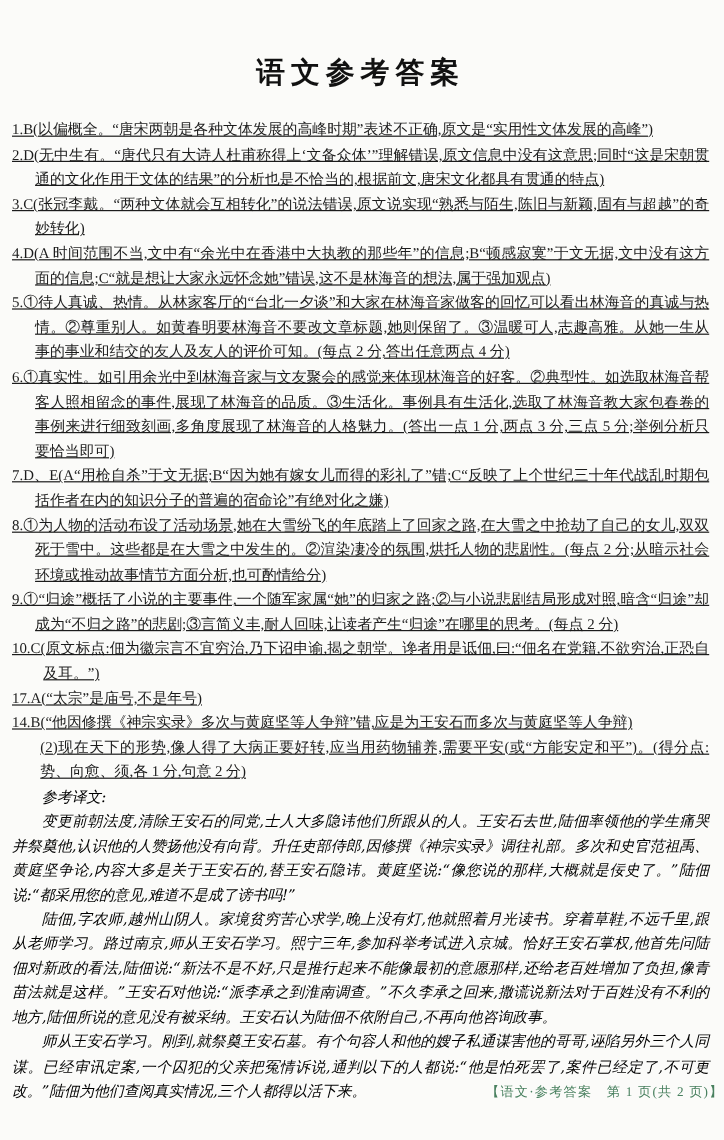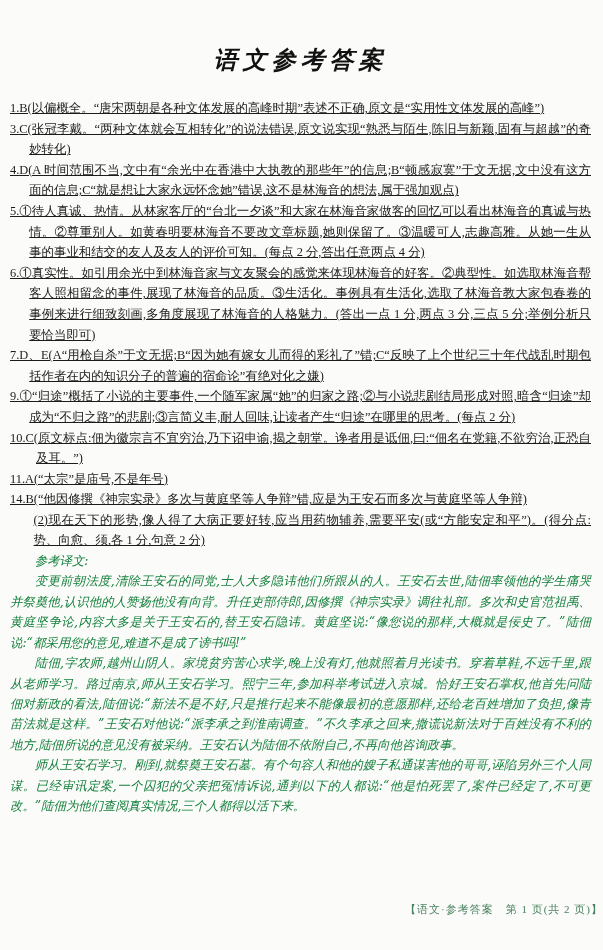--- a/index.html
+++ b/index.html
@@ -16,40 +16,39 @@
     position: relative;
   }
   .doc-title {
     text-align: center;
     font-size: 24px;
     font-weight: bold;
     letter-spacing: 5px;
     color: #111;
     margin-bottom: 22px;
     font-family: "Liberation Sans", sans-serif;
-    font-style: italic;
   }
   .answers {
     font-size: 12.4px;
     line-height: 20.6px;
     text-align: justify;
     word-break: break-all;
     text-decoration: underline;
   }
   .ans { padding-left: 1.55em; text-indent: -1.55em; }
   .ans.d2 { padding-left: 2.1em; text-indent: -2.1em; }
   .ans.sub { padding-left: 1.9em; text-indent: 0; }
   .translation {
     font-size: 12.4px;
     line-height: 20.4px;
     text-align: justify;
     word-break: break-all;
     font-family: "DejaVu Serif", serif;
     font-style: italic;
-    color: #15803d;
+    color: #000000;
   }
   .trans-label { text-indent: 2em; font-weight: normal; }
   .trans-p { text-indent: 2em; }
   .page-footer {
     position: absolute;
     left: 0; right: 0;
     top: 902px;
     text-align: right;
     font-size: 11px;
     color: #49805f;
@@ -59,28 +58,30 @@
 </style>
 </head>
 <body>
 
 <div class="page">
 
   <div class="doc-title">语文参考答案</div>
 
   <div class="answers">
     <div class="ans">1.B(以偏概全。“唐宋两朝是各种文体发展的高峰时期”表述不正确,原文是“实用性文体发展的高峰”)</div>
+    <div class="ans">2.D(无中生有。“唐代只有大诗人杜甫称得上‘文备众体’”理解错误,原文信息中没有这意思;同时“这是宋朝贯通的文化作用于文体的结果”的分析也是不恰当的,根据前文,唐宋文化都具有贯通的特点)</div>
     <div class="ans">3.C(张冠李戴。“两种文体就会互相转化”的说法错误,原文说实现“熟悉与陌生,陈旧与新颖,固有与超越”的奇妙转化)</div>
     <div class="ans">4.D(A 时间范围不当,文中有“余光中在香港中大执教的那些年”的信息;B“顿感寂寞”于文无据,文中没有这方面的信息;C“就是想让大家永远怀念她”错误,这不是林海音的想法,属于强加观点)</div>
     <div class="ans">5.①待人真诚、热情。从林家客厅的“台北一夕谈”和大家在林海音家做客的回忆可以看出林海音的真诚与热情。②尊重别人。如黄春明要林海音不要改文章标题,她则保留了。③温暖可人,志趣高雅。从她一生从事的事业和结交的友人及友人的评价可知。(每点 2 分,答出任意两点 4 分)</div>
     <div class="ans">6.①真实性。如引用余光中到林海音家与文友聚会的感觉来体现林海音的好客。②典型性。如选取林海音帮客人照相留念的事件,展现了林海音的品质。③生活化。事例具有生活化,选取了林海音教大家包春卷的事例来进行细致刻画,多角度展现了林海音的人格魅力。(答出一点 1 分,两点 3 分,三点 5 分;举例分析只要恰当即可)</div>
     <div class="ans">7.D、E(A“用枪自杀”于文无据;B“因为她有嫁女儿而得的彩礼了”错;C“反映了上个世纪三十年代战乱时期包括作者在内的知识分子的普遍的宿命论”有绝对化之嫌)</div>
+    <div class="ans">8.①为人物的活动布设了活动场景,她在大雪纷飞的年底踏上了回家之路,在大雪之中抢劫了自己的女儿,双双死于雪中。这些都是在大雪之中发生的。②渲染凄冷的氛围,烘托人物的悲剧性。(每点 2 分;从暗示社会环境或推动故事情节方面分析,也可酌情给分)</div>
     <div class="ans">9.①“归途”概括了小说的主要事件,一个随军家属“她”的归家之路;②与小说悲剧结局形成对照,暗含“归途”却成为“不归之路”的悲剧;③言简义丰,耐人回味,让读者产生“归途”在哪里的思考。(每点 2 分)</div>
     <div class="ans d2">10.C(原文标点:佃为徽宗言不宜穷治,乃下诏申谕,揭之朝堂。谗者用是诋佃,曰:“佃名在党籍,不欲穷治,正恐自及耳。”)</div>
-    <div class="ans d2">11.A(“太宗”是庙号,不是年号)</div>
+    <div class="ans d2">17.A(“太宗”是庙号,不是年号)</div>
     <div class="ans d2">14.B(“他因修撰《神宗实录》多次与黄庭坚等人争辩”错,应是为王安石而多次与黄庭坚等人争辩)</div>
     <div class="ans sub">(2)现在天下的形势,像人得了大病正要好转,应当用药物辅养,需要平安(或“方能安定和平”)。(得分点:势、向愈、须,各 1 分,句意 2 分)</div>
   </div>
 
   <div class="translation">
     <div class="trans-label">参考译文:</div>
     <div class="trans-p">变更前朝法度,清除王安石的同党,士人大多隐讳他们所跟从的人。王安石去世,陆佃率领他的学生痛哭并祭奠他,认识他的人赞扬他没有向背。升任吏部侍郎,因修撰《神宗实录》调往礼部。多次和史官范祖禹、黄庭坚争论,内容大多是关于王安石的,替王安石隐讳。黄庭坚说:“像您说的那样,大概就是佞史了。”陆佃说:“都采用您的意见,难道不是成了谤书吗!”</div>
     <div class="trans-p">陆佃,字农师,越州山阴人。家境贫穷苦心求学,晚上没有灯,他就照着月光读书。穿着草鞋,不远千里,跟从老师学习。路过南京,师从王安石学习。熙宁三年,参加科举考试进入京城。恰好王安石掌权,他首先问陆佃对新政的看法,陆佃说:“新法不是不好,只是推行起来不能像最初的意愿那样,还给老百姓增加了负担,像青苗法就是这样。”王安石对他说:“派李承之到淮南调查。”不久李承之回来,撒谎说新法对于百姓没有不利的地方,陆佃所说的意见没有被采纳。王安石认为陆佃不依附自己,不再向他咨询政事。</div>
     <div class="trans-p">师从王安石学习。刚到,就祭奠王安石墓。有个句容人和他的嫂子私通谋害他的哥哥,诬陷另外三个人同谋。已经审讯定案,一个囚犯的父亲把冤情诉说,通判以下的人都说:“他是怕死罢了,案件已经定了,不可更改。”陆佃为他们查阅真实情况,三个人都得以活下来。</div>
   </div>

